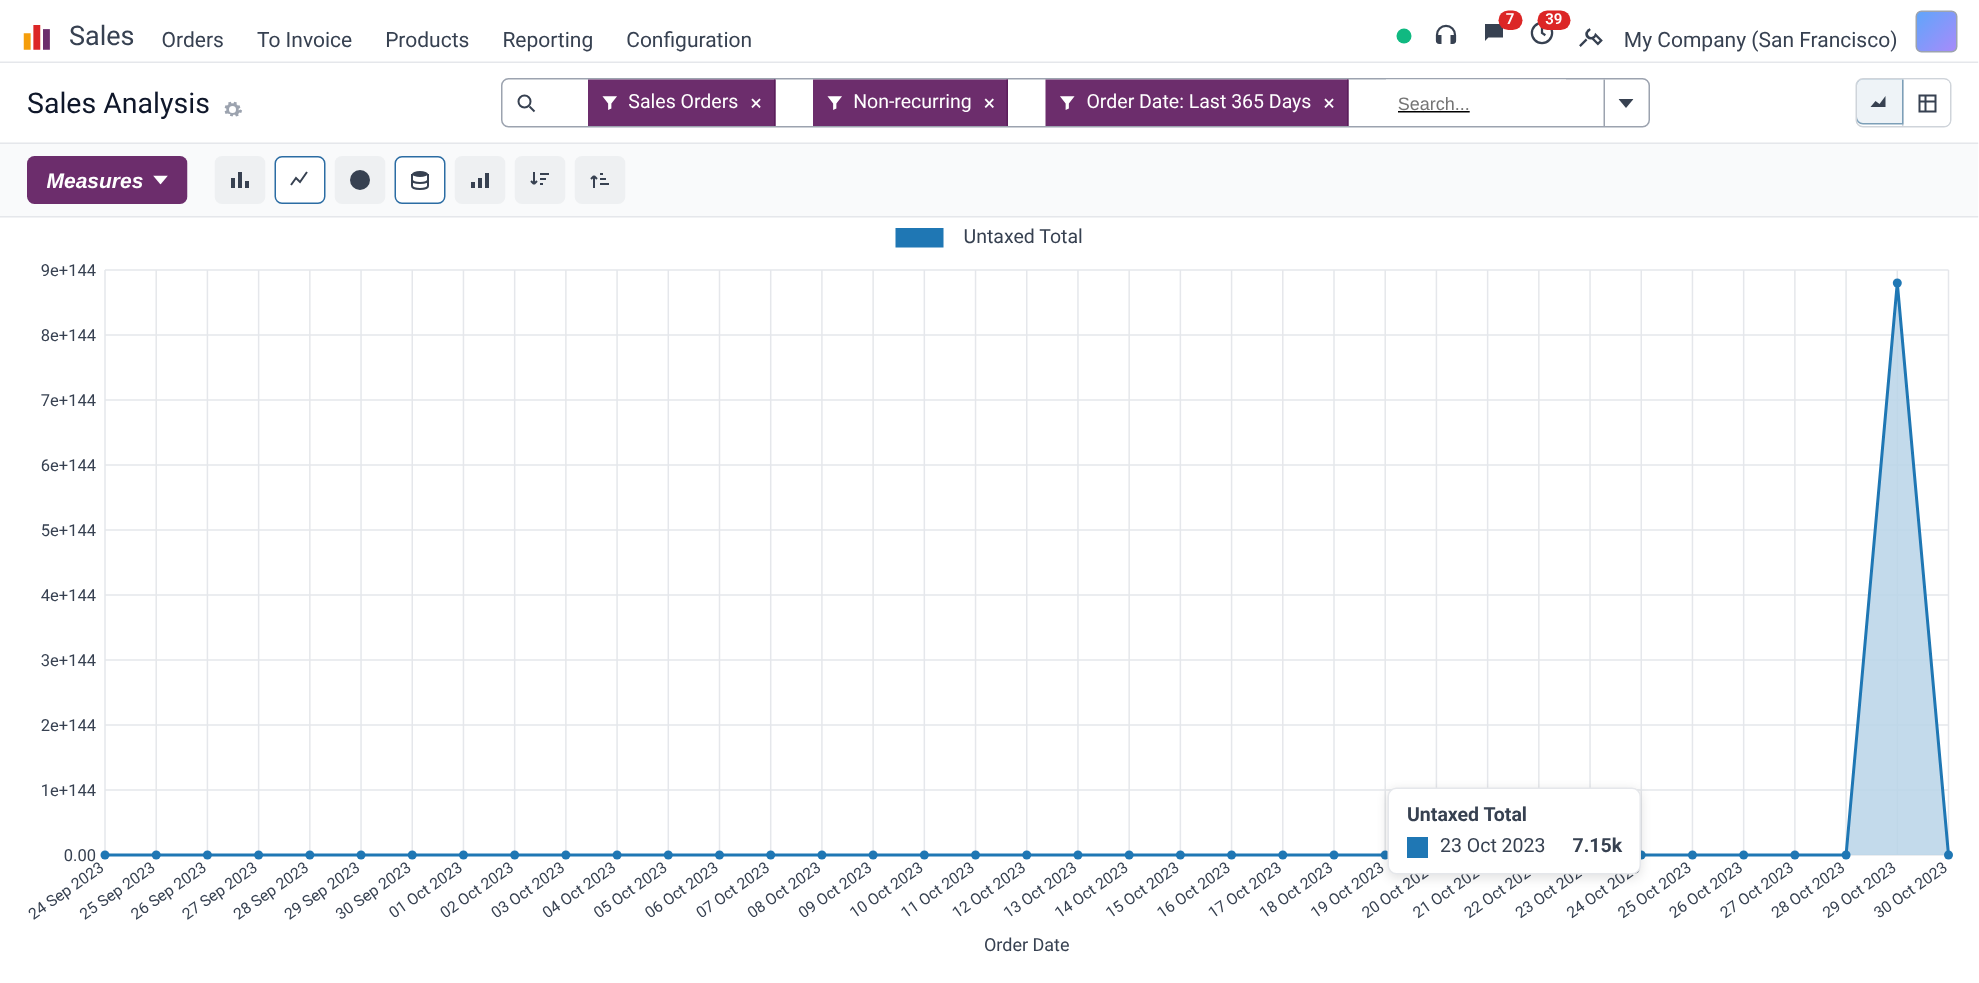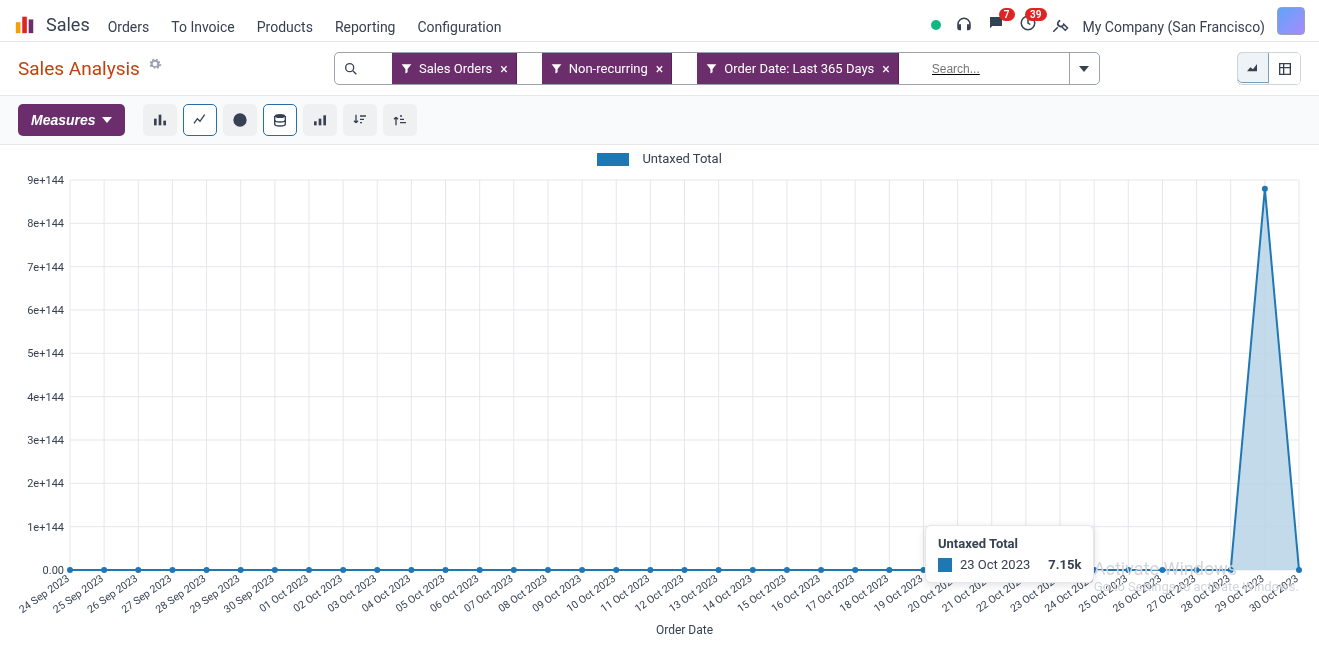--- a/index.html
+++ b/index.html
@@ -15,21 +15,21 @@
   .status-icons { display: flex; align-items: center; gap: 14px; margin-right: 14px; }
   .dot-green { width: 10px; height: 10px; background: #10b981; border-radius: 50%; }
   .icon-svg { width: 18px; height: 18px; fill: #374151; }
   .badge-wrap { position: relative; }
   .badge { position:absolute; top:-6px; right:-10px; background:#dc2626; color:#fff; border-radius:10px; font-size:10px; padding:1px 5px; font-weight:600; }
   .company { font-size: 14px; margin-right: 12px; }
   .avatar { width: 28px; height: 28px; border-radius: 4px; background: linear-gradient(135deg,#60a5fa,#a78bfa); border:1px solid #9ca3af; }
 
   
   .controlbar { display:flex; align-items:center; padding: 10px 18px; gap: 12px; }
-  .page-title { font-size: 19px; color:#c2410c; display:flex; align-items:flex-start; gap:8px; }
+  .page-title { font-size: 19px; color:#0f172a; display:flex; align-items:flex-end; gap:8px; }
   .gear-sm { width:14px; height:14px; fill:#9ca3af; }
   
   .searchbox { border:1px solid #9ca3af; border-radius:5px; display:flex; align-items:center; height:33px; margin-left: 160px; flex: 0 0 auto; position:relative;gap:25px; }
   .search-icon { width:16px; height:16px; fill:#374151; margin: 0 8px; }
   .filter-chip { background:#6c2d6c; color:#fff; display:flex; align-items:center; height:100%; padding:0 8px; gap:6px; font-size:13px; border-right:1px solid #5a1e5a; }
   .filter-chip .funnel { width:13px; height:13px; fill:#fff; }
   .filter-chip .x { font-size:14px; cursor:pointer; margin-left:2px; }
   .search-input { border:none; outline:none; padding:0 8px; font-size:12px; width:120px; height:100%;text-decoration:underline; }
   .search-caret { border-left:1px solid #9ca3af; height:100%; width:30px; display:flex; align-items:center; justify-content:center; cursor:pointer; }
   
@@ -371,17 +371,13 @@
 
   <div class="tooltip" style="left:925px; top:380px;">
     <div class="tooltip-title">Untaxed Total</div>
     <div class="tooltip-row">
       <span class="tt-sw"></span>
       <span>23 Oct 2023</span>
       <span class="tt-val">7.15k</span>
     </div>
   </div>
 
-  <div class="watermark">
-    <div class="l1">Activate Windows</div>
-    <div>Go to Settings to activate Windows.</div>
-  </div>
 </div>
 
 </body></html>

